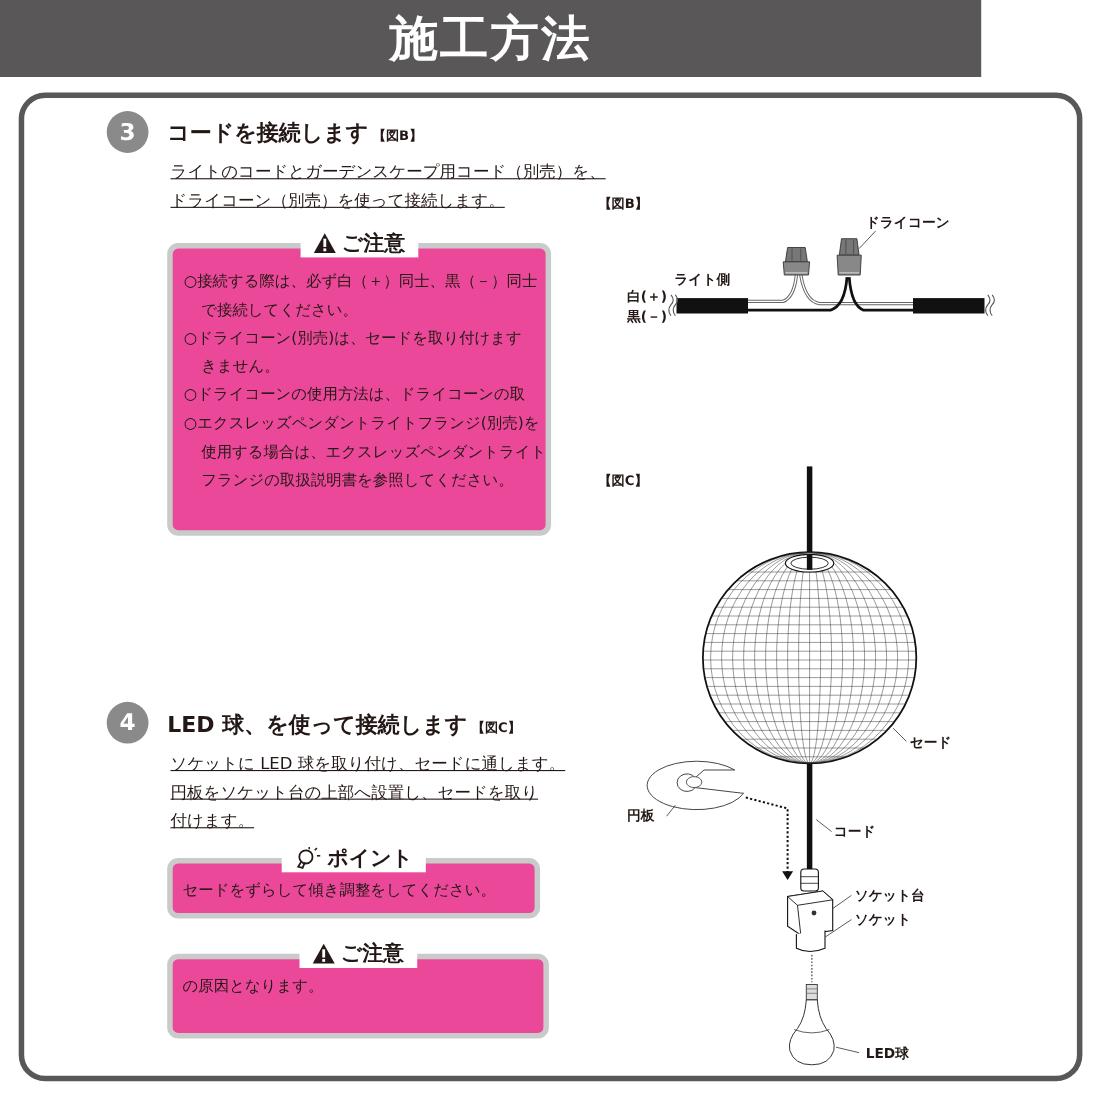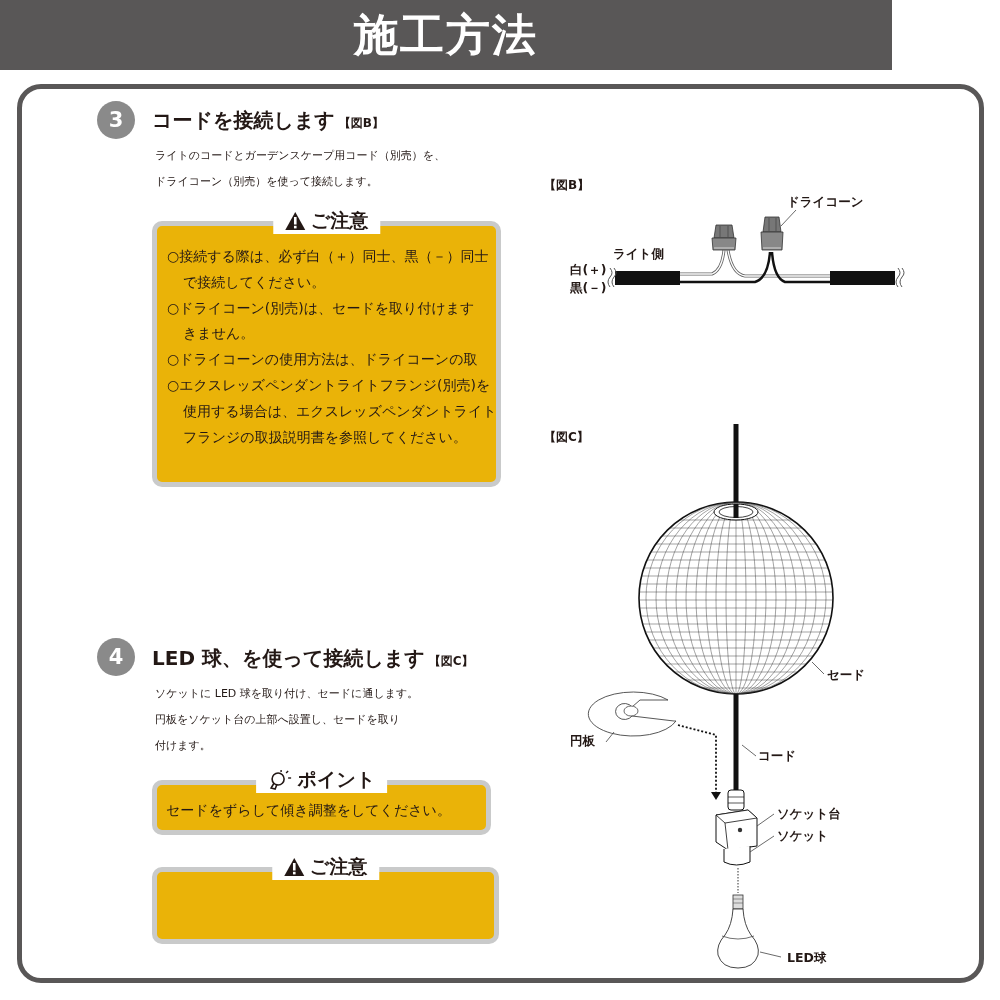--- a/index.html
+++ b/index.html
@@ -11,23 +11,23 @@
   .header-title { color: #ffffff; font-size: 44px; font-weight: bold; letter-spacing: 2px; }
 
   .frame { position: absolute; left: 17px; top: 84px; width: 967px; height: 899px;
     border: 5px solid #595757; border-radius: 24px; }
 
   .step-badge { position: absolute; width: 38px; height: 38px; border-radius: 50%;
     background: #8a8a8a; color: #fff; font-weight: bold; font-size: 21px;
     display: flex; align-items: center; justify-content: center; }
   .step-title { position: absolute; font-size: 20px; font-weight: bold; white-space: nowrap; }
   .fig-ref { font-size: 12px; font-weight: bold; margin-left: 4px; }
-  .body-text { position: absolute; font-size: 11px; line-height: 26px; white-space: nowrap; }
-
-  .note-box { position: absolute; border: 5px solid #c9caca; border-radius: 10px; background: #eab308; }
+  .body-text { position: absolute; font-size: 15px; line-height: 26px; white-space: nowrap; text-decoration: underline; }
+
+  .note-box { position: absolute; border: 5px solid #c9caca; border-radius: 10px; background: #ec4899; }
   .note-head { position: absolute; top: -18px; left: 50%; transform: translateX(-50%);
     background: #fff; padding: 0 12px; font-size: 19px; font-weight: bold; white-space: nowrap;
     display: flex; align-items: center; gap: 6px; }
   .note-text { font-size: 14px; line-height: 25.8px; white-space: nowrap; }
   .indent { padding-left: 16px; }
 
   .fig-label { position: absolute; font-size: 12px; font-weight: bold; }
   .diag-label { position: absolute; font-size: 12.5px; font-weight: bold; white-space: nowrap; }
   svg { position: absolute; overflow: visible; }
 </style>
@@ -217,14 +217,15 @@
     <span>
       <svg width="20" height="18" viewBox="0 0 20 18" style="position:static;display:block;">
         <polygon points="10,0 20,18 0,18" fill="#231815"></polygon>
         <rect x="8.7" y="5" width="2.6" height="7.5" fill="#fff"></rect>
         <rect x="8.7" y="13.8" width="2.6" height="2.6" fill="#fff"></rect>
       </svg>
     </span>
     <span>ご注意</span>
   </div>
   <div class="note-text" style="position:absolute; left:9px; top:13px;">
+    <div>の原因となります。</div>
   </div>
 </div>
 
 </body></html>

